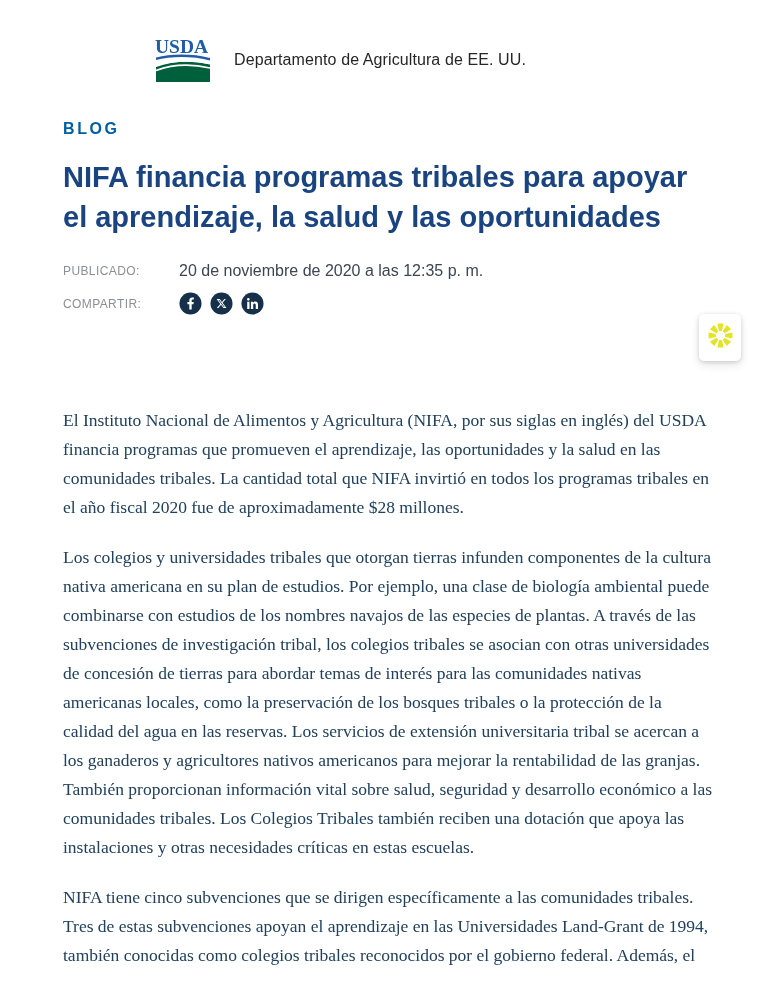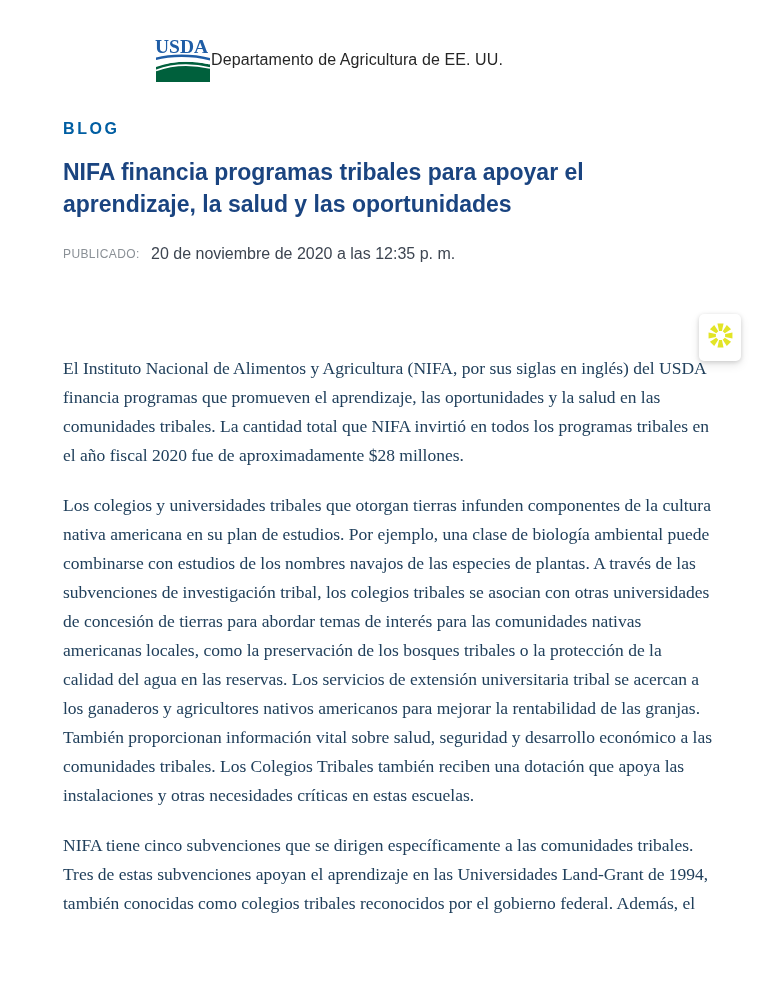--- a/index.html
+++ b/index.html
@@ -11,20 +11,21 @@
     font-family: "Liberation Sans", sans-serif;
     position: relative;
     overflow-x: hidden;
   }
   .page { position: relative; width: 773px; min-height: 1000px; background: #fff; }
 
   
   .site-header {
     display: flex;
     align-items: center;
+    gap: 23px;
     padding-top: 37px;
     margin-left: 155px;
   }
   .usda-logo { width: 56px; height: 46px; flex: 0 0 auto; cursor: pointer; }
   .agency-name {
     font-size: 16px;
     color: #262626;
     letter-spacing: 0.1px;
     font-weight: 400;
   }
@@ -36,32 +37,33 @@
     margin-top: 37px;
     font-size: 16px;
     font-weight: 700;
     letter-spacing: 2.6px;
     color: #005ea2;
     cursor: pointer;
   }
 
   .page-title {
     margin-top: 19px;
-    font-size: 23px;
+    font-size: 29px;
     line-height: 1.38;
     font-weight: 700;
     color: #1a4480;
     max-width: 650px;
   }
 
   .meta-row {
     display: grid;
     grid-template-columns: 88px auto;
     align-items: center;
     margin-top: 25px;
+    gap: 28px;
   }
   .meta-row.share-row { margin-top: 12px; }
   .meta-label {
     font-size: 12px;
     color: #8a9096;
     letter-spacing: 0.4px;
     text-transform: uppercase;
   }
   .meta-value {
     font-size: 16px;
@@ -120,20 +122,53 @@
 
     <div class="eyebrow">BLOG</div>
 
     <h1 class="page-title">NIFA financia programas tribales para apoyar el aprendizaje, la salud y las oportunidades</h1>
 
     <div class="meta-row">
       <span class="meta-label">PUBLICADO:</span>
       <span class="meta-value">20 de noviembre de 2020 a las 12:35 p. m.</span>
     </div>
 
+    <div class="meta-row share-row">
+      <span class="meta-label">COMPARTIR:</span>
+      <div class="share-icons">
+
+        <a class="share-icon" href="#" aria-label="Facebook">
+          <svg viewBox="0 0 24 24" xmlns="http://www.w3.org/2000/svg">
+            <circle cx="12" cy="12" r="11.5" fill="#16304a"></circle>
+            <g transform="translate(8.2,5.7) scale(0.0246)">
+              <path fill="#ffffff" d="M279.14 288l14.22-92.66h-88.91v-60.13c0-25.35 12.42-50.06 52.24-50.06h40.42V6.26S260.43 0 225.36 0c-73.22 0-121.08 44.38-121.08 124.72v70.62H22.89V288h81.39v224h100.17V288z"></path>
+            </g>
+          </svg>
+        </a>
+
+        <a class="share-icon" href="#" aria-label="X">
+          <svg viewBox="0 0 24 24" xmlns="http://www.w3.org/2000/svg">
+            <circle cx="12" cy="12" r="11.5" fill="#16304a"></circle>
+            <g transform="translate(6.3,6.3) scale(0.0223)">
+              <path fill="#ffffff" d="M389.2 48h70.6L305.6 224.2 487 464H345L233.7 318.6 106.5 464H35.8L200.7 275.5 26.8 48h145.6l100.5 132.9L389.2 48zM364.4 421.8h39.1L151.1 88h-42l255.4 333.8z"></path>
+            </g>
+          </svg>
+        </a>
+
+        <a class="share-icon" href="#" aria-label="LinkedIn">
+          <svg viewBox="0 0 24 24" xmlns="http://www.w3.org/2000/svg">
+            <circle cx="12" cy="12" r="11.5" fill="#16304a"></circle>
+            <g transform="translate(6.3,6.3) scale(0.0256)">
+              <path fill="#ffffff" d="M100.28 448H7.4V148.9h92.88zM53.79 108.1C24.09 108.1 0 83.5 0 53.8a53.79 53.79 0 0 1 107.58 0c0 29.7-24.1 54.3-53.79 54.3zM447.9 448h-92.68V302.4c0-34.7-.7-79.2-48.29-79.2-48.29 0-55.69 37.7-55.69 76.7V448h-92.78V148.9h89.08v40.8h1.3c12.4-23.5 42.69-48.3 87.88-48.3 94 0 111.28 61.9 111.28 151.8z"></path>
+            </g>
+          </svg>
+        </a>
+
+      </div>
+    </div>
 
     <article class="article-body">
       <p>El Instituto Nacional de Alimentos y Agricultura (NIFA, por sus siglas en inglés) del USDA financia programas que promueven el aprendizaje, las oportunidades y la salud en las comunidades tribales. La cantidad total que NIFA invirtió en todos los programas tribales en el año fiscal 2020 fue de aproximadamente $28 millones.</p>
       <p>Los colegios y universidades tribales que otorgan tierras infunden componentes de la cultura nativa americana en su plan de estudios. Por ejemplo, una clase de biología ambiental puede combinarse con estudios de los nombres navajos de las especies de plantas. A través de las subvenciones de investigación tribal, los colegios tribales se asocian con otras universidades de concesión de tierras para abordar temas de interés para las comunidades nativas americanas locales, como la preservación de los bosques tribales o la protección de la calidad del agua en las reservas. Los servicios de extensión universitaria tribal se acercan a los ganaderos y agricultores nativos americanos para mejorar la rentabilidad de las granjas. También proporcionan información vital sobre salud, seguridad y desarrollo económico a las comunidades tribales. Los Colegios Tribales también reciben una dotación que apoya las instalaciones y otras necesidades críticas en estas escuelas.</p>
       <p>NIFA tiene cinco subvenciones que se dirigen específicamente a las comunidades tribales. Tres de estas subvenciones apoyan el aprendizaje en las Universidades Land-Grant de 1994, también conocidas como colegios tribales reconocidos por el gobierno federal. Además, el</p>
     </article>
 
   </main>
 
   <div class="widget-card">

